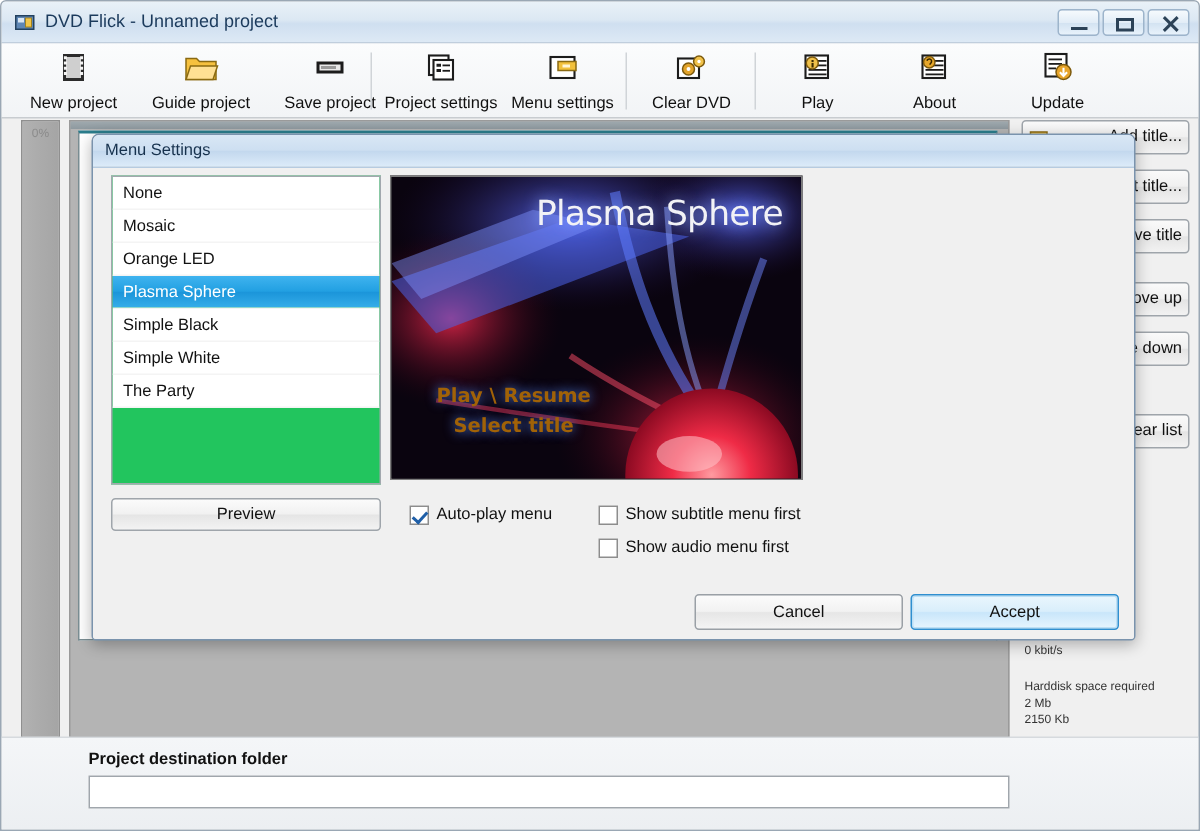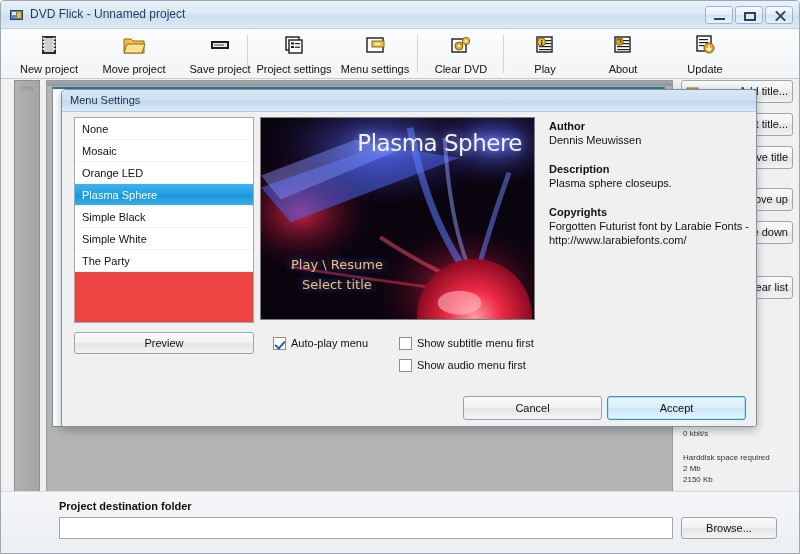--- a/index.html
+++ b/index.html
@@ -152,21 +152,21 @@
     border-bottom: 1px solid #b6cbe0;
   }
   .dlg-title span {
     position: absolute; left: 8px; top: 4px; font-size: 11px; color: #16314d;
   }
   .dlg-body { position: absolute; left: 0; top: 22px; width: 694px; height: 314px; background: #f0f0f0; }
 
   
   .listbox {
     position: absolute; left: 12px; top: 5px; width: 180px; height: 206px;
-    background: #ef4444;
+    background: #22c55e;
     border: 1px solid #a2a8ae;
     overflow: hidden;
   }
   .li {
     height: 22px; line-height: 22px; padding-left: 7px;
     background: #ffffff; color: #111; font-size: 11px;
     border-bottom: 1px solid #f4f4f4;
     white-space: nowrap;
   }
   .li.sel {
@@ -191,21 +191,21 @@
   .pv-title {
     position: absolute; right: 12px; top: 12px;
     font-family: "DejaVu Sans", sans-serif;
     font-size: 23px; color: #f2f2f6; letter-spacing: -0.5px;
     text-shadow: 0 0 10px rgba(140,170,255,.85);
     font-weight: normal;
   }
   .pv-menu {
     position: absolute; left: 30px; bottom: 24px;
     font-family: "DejaVu Sans", sans-serif;
-    color: #fdba74; font-size: 13px; font-weight: normal; line-height: 20px;
+    color: #a16207; font-size: 13px; font-weight: bold; line-height: 20px;
     text-shadow: 0 0 8px rgba(90,140,255,.9);
     margin-top: 25px;
   }
   .pv-menu div { text-align: center; }
 
   
   .info { position: absolute; left: 487px; top: 8px; width: 200px; }
   .info h4 { margin: 0; font-size: 11px; font-weight: bold; color: #111; }
   .info p { margin: 1px 0 0 0; font-size: 11px; color: #111; line-height: 14px; }
   .info .blk { margin-bottom: 16px; }
@@ -288,21 +288,21 @@
         <div class="lbl">New project</div>
       </div>
 
       <div class="tb-item" style="left:90px;width:86px;">
         <div class="tb-icon">
           <svg viewBox="0 0 24 24" width="24" height="24">
             <path d="M2 6h7l2 2h11v12H2z" fill="#f6c13f" stroke="#8a6a12"></path>
             <path d="M2 20l3-9h18l-3 9z" fill="#ffe093" stroke="#8a6a12"></path>
           </svg>
         </div>
-        <div class="lbl">Move project</div>
+        <div class="lbl">Guide project</div>
       </div>
 
       <div class="tb-item" style="left:176px;width:86px;">
         <div class="tb-icon">
           <svg viewBox="0 0 24 24" width="24" height="24">
             <rect x="3" y="8" width="18" height="8" fill="#1c1c1c"></rect>
             <rect x="5" y="10" width="14" height="4" fill="#e8e8e8"></rect>
             <rect x="6" y="11" width="10" height="2" fill="#9a9a9a"></rect>
           </svg>
         </div>
@@ -462,21 +462,20 @@
 
       <div class="stats" style="top:348px;">0 kbit/s</div>
       <div class="stats" style="top:372px;">Harddisk space required</div>
       <div class="stats" style="top:383px;">2 Mb</div>
       <div class="stats" style="top:394px;">2150 Kb</div>
     </div>
 
     <div class="bottom-bar">
       <div class="dest-label">Project destination folder</div>
       <input class="dest-input" type="text" value="" style="">
-      <div class="browse-btn">Browse...</div>
     </div>
   </div>
 
   <div class="dialog">
     <div class="dlg-title">
       <span>Menu Settings</span>
     </div>
 
     <div class="dlg-body">
 
@@ -524,34 +523,20 @@
           <circle cx="215" cy="200" r="58" fill="url(#ball)"></circle>
           <ellipse cx="200" cy="186" rx="22" ry="12" fill="#ffc2c8" opacity="0.55"></ellipse>
         </svg>
         <div class="pv-title">Plasma Sphere</div>
         <div class="pv-menu">
           <div>Play \ Resume</div>
           <div>Select title</div>
         </div>
       </div>
 
-      <div class="info">
-        <div class="blk">
-          <h4>Author</h4>
-          <p>Dennis Meuwissen</p>
-        </div>
-        <div class="blk">
-          <h4>Description</h4>
-          <p>Plasma sphere closeups.</p>
-        </div>
-        <div class="blk">
-          <h4>Copyrights</h4>
-          <p>Forgotten Futurist font by Larabie Fonts - http://www.larabiefonts.com/</p>
-        </div>
-      </div>
 
       <div class="cb" style="left:211px;top:225px;">
         <span class="box on"></span>
         <span>Auto-play menu</span>
       </div>
       <div class="cb" style="left:337px;top:225px;">
         <span class="box"></span>
         <span>Show subtitle menu first</span>
       </div>
       <div class="cb" style="left:337px;top:247px;">

